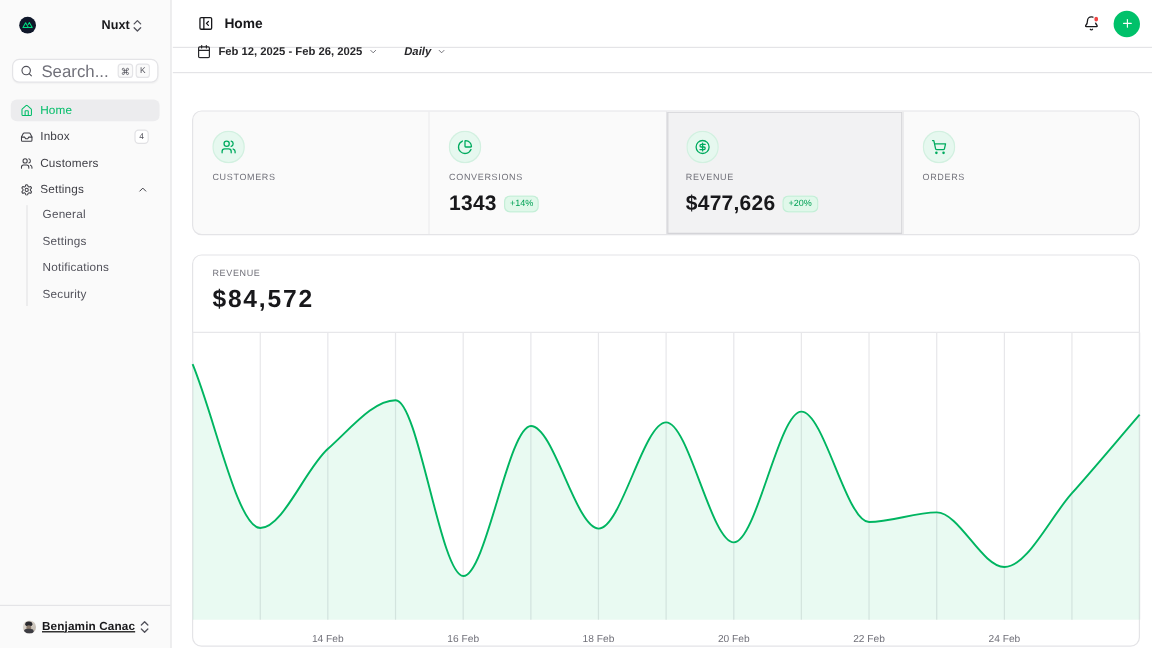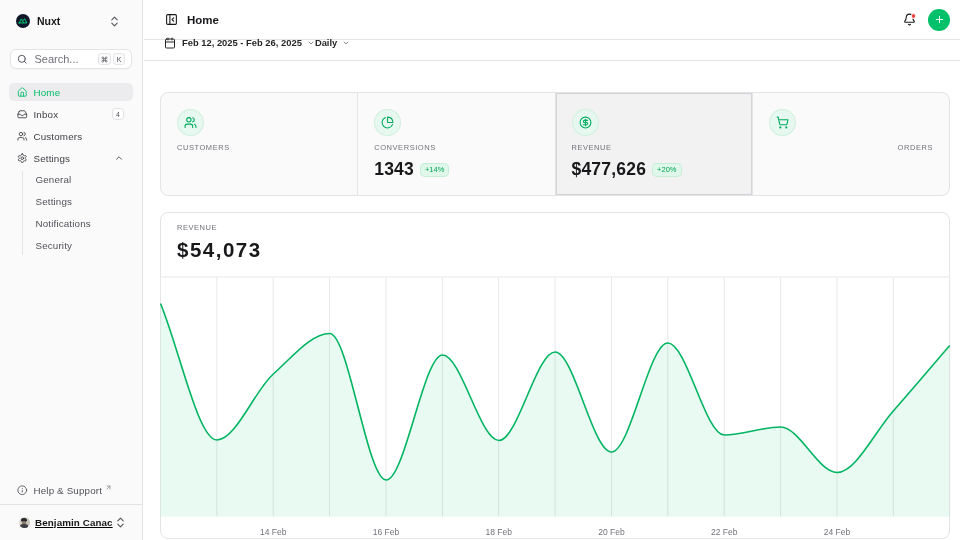--- a/index.html
+++ b/index.html
@@ -4,25 +4,25 @@
 <style>
 * { margin:0; padding:0; box-sizing:border-box; }
 html,body { width:960px; height:540px; overflow:hidden; background:#fff;
   font-family:"Liberation Sans", sans-serif; }
 #sidebar { position:absolute; left:0; top:0; width:143px; height:540px;
   background:#fafafa; border-right:1px solid #e4e4e7; }
 #sbhead { position:absolute; left:16px; top:12px; right:21px; height:18px;
   display:flex; align-items:center; }
 .nuxtav { width:14px; height:14px; border-radius:50%; background:#0f172a;
   display:flex; align-items:center; justify-content:center; }
-#sbhead .nm { font-size:10.5px; font-weight:700; color:#18181b; margin-left:7px; flex:1; }
+#sbhead .nm { font-size:10.5px; font-weight:700; color:#18181b; margin-left:7px; flex:1;text-align:right; }
 #search { position:absolute; left:10px; top:49px; width:122px; height:20px;
   background:#fff; border:1px solid #e4e4e7; border-radius:6px;
   display:flex; align-items:center; padding:0 6px; box-shadow:0 1px 1px rgba(0,0,0,.03); }
-#search .ph { font-size:11px; color:#71717a; margin-left:7px; flex:1; }
+#search .ph { font-size:14px; color:#71717a; margin-left:7px; flex:1; }
 .kbd { min-width:12px; height:12px; border:1px solid #e4e4e7; border-radius:3px;
   background:#fafafa; font-size:7px; color:#52525b; display:flex; align-items:center;
   justify-content:center; padding:0 2px; margin-left:2px; }
 #nav { position:absolute; left:9px; top:83px; right:9px; }
 .nrow { height:18px; margin-bottom:4px; border-radius:5px; display:flex;
   align-items:center; padding:0 9px 0 8px; color:#3f3f46; }
 .nrow .ic { width:10.5px; height:10.5px; margin-right:6px; flex:none; }
 .nrow .lb { font-size:9.8px; font-weight:500; flex:1; letter-spacing:.15px; }
 .nrow.active { background:#ececee; color:#00bd68; }
 .nrow.active .lb { color:#00bd68; }
@@ -53,21 +53,21 @@
   border-bottom:1px solid #e4e4e7; display:flex; align-items:center; padding:0 10px 0 21px; }
 #topbar .ttl { font-size:11.5px; font-weight:700; color:#18181b; margin-left:9px; flex:1; }
 #toolbar { position:absolute; left:0; right:0; top:25px; height:36px;
   border-bottom:1px solid #e4e4e7; display:flex; align-items:center; padding:0 16px 0 20px; }
 .tbtxt { font-size:9.4px; font-weight:600; color:#27272a; }
 .chev { width:8px; height:8px; color:#71717a; }
 
 #stats { position:absolute; left:16px; top:92px; width:790px; height:104px;
   border:1px solid #e4e4e7; border-radius:8px; background:#fafafa; display:flex; }
 .stat { flex:1; padding:16px 16px 0 16px; border-right:1px solid #e4e4e7; position:relative; }
-.stat:last-child { border-right:none; border-radius:0 8px 8px 0;text-align:right; }
+.stat:last-child { border-right:none; border-radius:0 8px 8px 0; }
 .stat:first-child { border-radius:8px 0 0 8px; }
 .stat.sel { background:#f2f2f3; box-shadow:inset 0 0 0 1px #d4d4d8; }
 .sicon { width:27px; height:27px; border-radius:50%; background:#e6f8ef;
   box-shadow:inset 0 0 0 1px #d2f0e0; display:flex; align-items:center; justify-content:center;
   color:#00ab5f; }
 .slabel { margin-top:6.5px; font-size:7.5px; font-weight:500; letter-spacing:.55px;
   color:#71717a; }
 .svalrow { margin-top:7.5px; display:flex; align-items:center; }
 .sval { font-size:17.5px; font-weight:700; color:#18181b; letter-spacing:.2px; }
 .sbadge { margin-left:6px; background:#e0f8ea; box-shadow:inset 0 0 0 1px #c4eed7;
@@ -145,32 +145,20 @@
         </svg>
     </div>
   </div>
   <div id="subnav">
     <div class="srow">General</div>
     <div class="srow">Settings</div>
     <div class="srow">Notifications</div>
     <div class="srow">Security</div>
   </div>
   <div id="sbfoot">
-    <div class="frow">
-      <svg class="ic" viewBox="0 0 24 24" fill="none" stroke="currentColor" stroke-width="2" stroke-linecap="round" stroke-linejoin="round">
-          <circle cx="12" cy="12" r="10"></circle>
-          <path d="M12 16v-4"></path>
-          <path d="M12 8h.01"></path>
-        </svg>
-      <div class="lb">Help &amp; Support</div>
-      <svg class="extarr" viewBox="0 0 24 24" fill="none" stroke="currentColor" stroke-width="2.2" stroke-linecap="round" stroke-linejoin="round">
-          <path d="M7 7h10v10"></path>
-          <path d="M7 17 17 7"></path>
-        </svg>
-    </div>
   </div>
   <div id="sbdiv"></div>
   <div id="userrow">
     <div class="av">
         <div style="position:absolute;left:2px;top:1px;width:5.5px;height:4.5px;border-radius:50% 50% 40% 40%;background:#2a2a2e;"></div>
         <div style="position:absolute;left:2.5px;top:4.5px;width:4.5px;height:3.5px;border-radius:50%;background:#8a7a6a;"></div>
         <div style="position:absolute;left:1px;top:7.5px;width:7.5px;height:4px;border-radius:50% 50% 0 0;background:#3c3c42;"></div>
       </div>
     <div class="nm">Benjamin Canac</div>
     <svg class="chev" style="width:13px;height:13px;" width="13" height="13" viewBox="0 0 24 24" fill="none" stroke="#52525b" stroke-width="2" stroke-linecap="round" stroke-linejoin="round">
@@ -203,21 +191,21 @@
     <svg width="12" height="12" viewBox="0 0 24 24" fill="none" stroke="#27272a" stroke-width="2" stroke-linecap="round" stroke-linejoin="round">
         <path d="M8 2v4"></path>
         <path d="M16 2v4"></path>
         <rect width="18" height="18" x="3" y="4" rx="2"></rect>
         <path d="M3 10h18"></path>
       </svg>
     <div class="tbtxt" style="margin-left:6px;">Feb 12, 2025 - Feb 26, 2025</div>
     <svg class="chev" style="margin-left:5px;" viewBox="0 0 24 24" fill="none" stroke="#52525b" stroke-width="2" stroke-linecap="round" stroke-linejoin="round">
         <path d="m6 9 6 6 6-6"></path>
       </svg>
-    <div class="tbtxt" style="">Daily</div>
+    <div class="tbtxt" style="margin-left:22px;font-style:italic;">Daily</div>
     <svg class="chev" style="margin-left:5px;" viewBox="0 0 24 24" fill="none" stroke="#52525b" stroke-width="2" stroke-linecap="round" stroke-linejoin="round">
         <path d="m6 9 6 6 6-6"></path>
       </svg>
   </div>
 
   <div id="stats">
     <div class="stat">
       <div class="sicon">
           <svg width="13" height="13" viewBox="0 0 24 24" fill="none" stroke="currentColor" stroke-width="2" stroke-linecap="round" stroke-linejoin="round">
             <path d="M16 21v-2a4 4 0 0 0-4-4H6a4 4 0 0 0-4 4v2"></path>
@@ -262,21 +250,21 @@
             <circle cx="19" cy="21" r="1"></circle>
             <path d="M2.05 2.05h2l2.66 12.42a2 2 0 0 0 2 1.58h9.78a2 2 0 0 0 1.95-1.57l1.65-7.43H5.12"></path>
           </svg>
         </div>
       <div class="slabel">ORDERS</div>
     </div>
   </div>
 
   <div id="chartcard">
     <div class="hl">REVENUE</div>
-    <div class="hv">$54,073</div>
+    <div class="hv">$84,572</div>
   </div>
   <svg id="chart" style="position:absolute; left:0; top:260px;" width="816" height="280" viewBox="144 260 816 280">
     <g stroke="#e7e7ea" stroke-width="1">
       <line x1="160.5" y1="277" x2="160.5" y2="516.5"></line>
       <line x1="216.9" y1="277" x2="216.9" y2="516.5"></line>
       <line x1="273.2" y1="277" x2="273.2" y2="516.5"></line>
       <line x1="329.6" y1="277" x2="329.6" y2="516.5"></line>
       <line x1="386.0" y1="277" x2="386.0" y2="516.5"></line>
       <line x1="442.4" y1="277" x2="442.4" y2="516.5"></line>
       <line x1="498.7" y1="277" x2="498.7" y2="516.5"></line>

